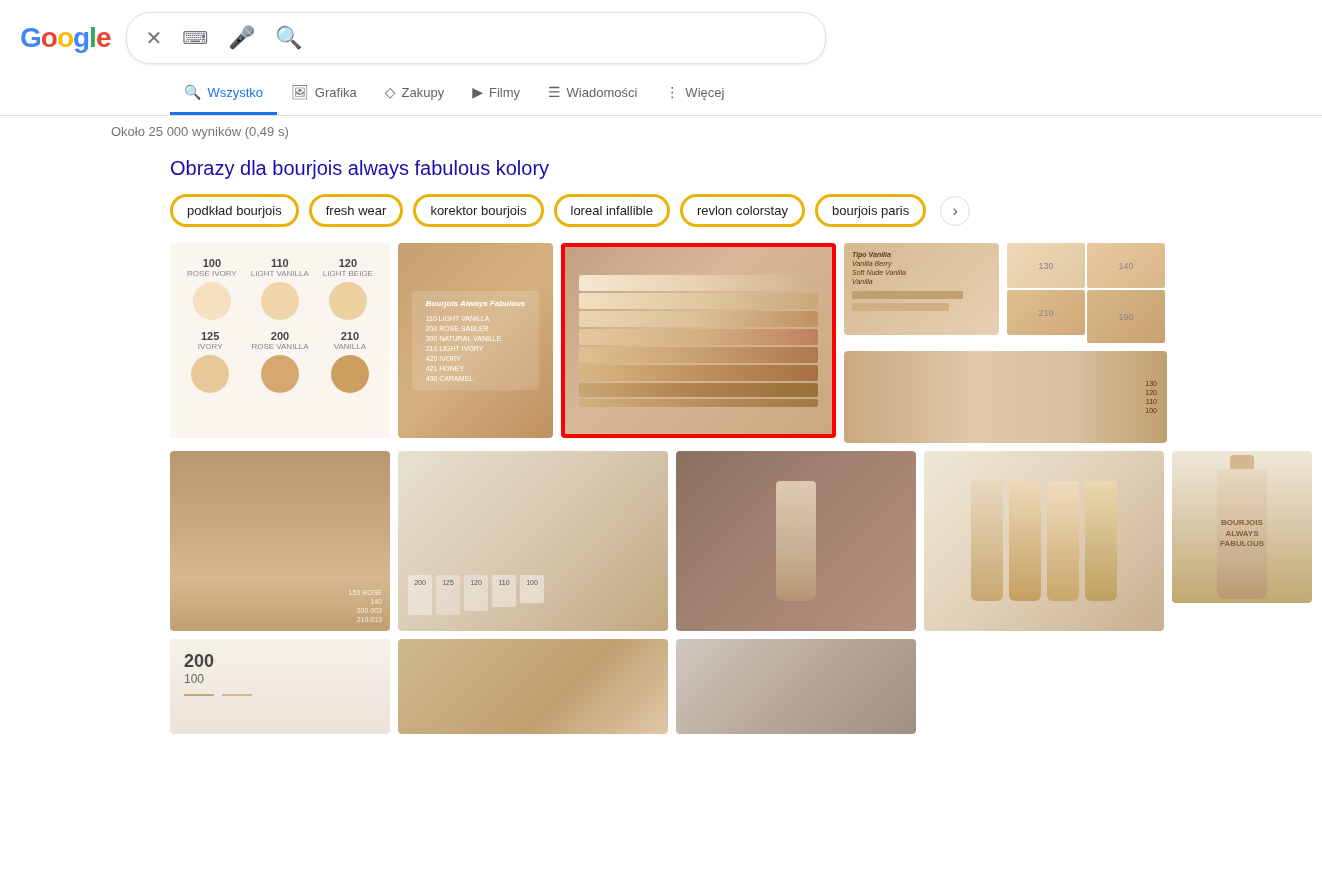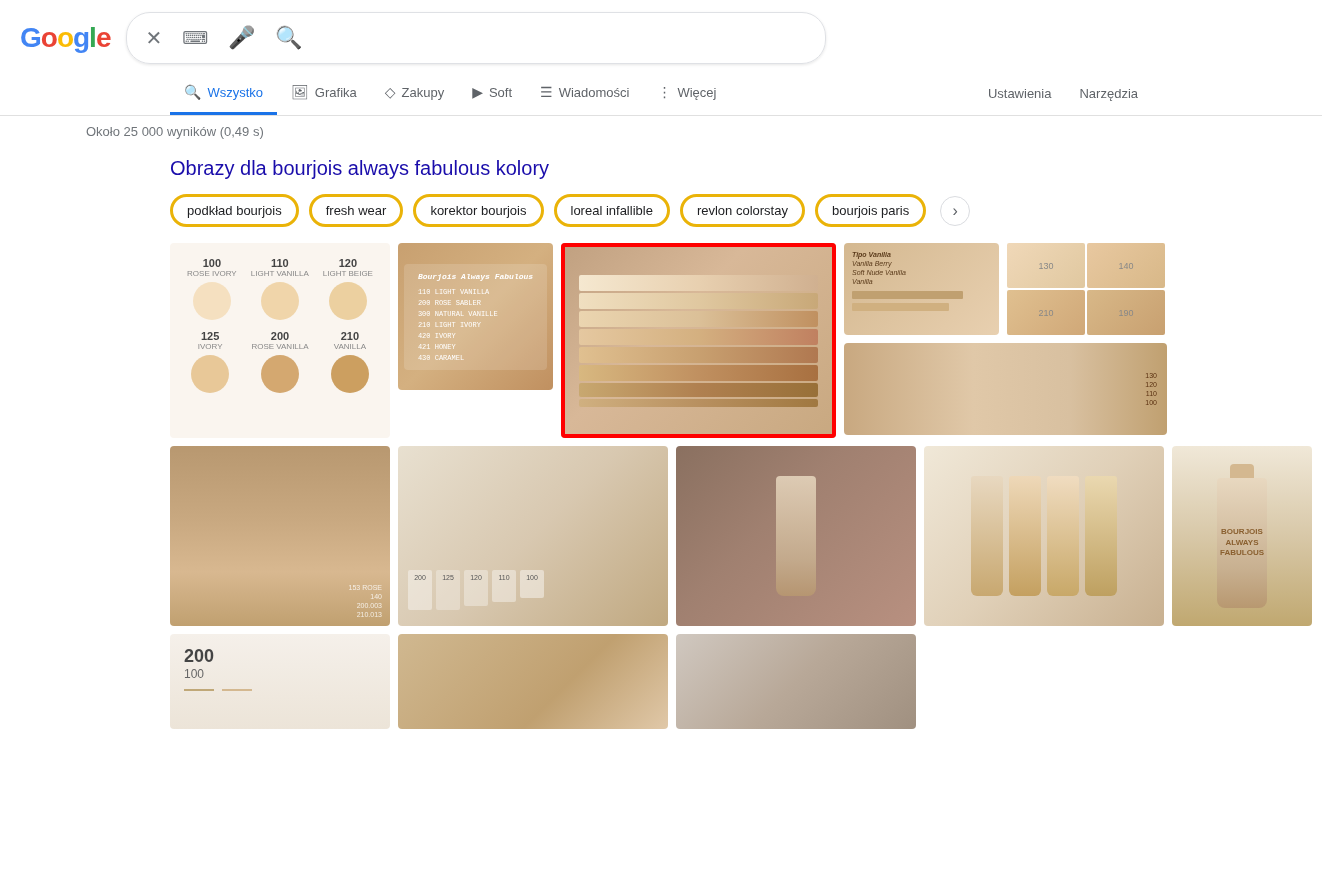--- a/index.html
+++ b/index.html
@@ -20,21 +20,21 @@
 
     
     .nav-bar { display: flex; align-items: center; padding: 0 170px; border-bottom: 1px solid #e0e0e0; gap: 0; }
     .nav-item { display: flex; align-items: center; gap: 6px; padding: 12px 14px; font-size: 13px; color: #5f6368; cursor: pointer; border-bottom: 3px solid transparent; text-decoration: none; white-space: nowrap; }
     .nav-item.active { color: #1a73e8; border-bottom: 3px solid #1a73e8; }
     .nav-icon { font-size: 14px; }
     .nav-right { margin-left: auto; display: flex; gap: 0; }
     .nav-settings, .nav-tools { padding: 12px 14px; font-size: 13px; color: #5f6368; cursor: pointer; }
 
     
-    .results-info { padding: 8px 86px; font-size: 13px; color: #70757a; }
+    .results-info { padding: 8px 111px; font-size: 13px; color: #70757a; }
 
     
     .images-heading { padding: 10px 170px 6px; font-size: 20px; color: #1a0dab; font-weight: normal; cursor: pointer; }
 
     
     .filter-row { display: flex; align-items: center; padding: 8px 170px; gap: 10px; overflow: hidden; }
     .filter-chip { border: 3px solid #eab308; border-radius: 20px; padding: 6px 14px; font-size: 13px; color: #202124; cursor: pointer; white-space: nowrap; background: #fff; }
     .filter-arrow { background: none; border: 1px solid #dadce0; border-radius: 50%; width: 30px; height: 30px; display: flex; align-items: center; justify-content: center; cursor: pointer; color: #5f6368; font-size: 16px; margin-left: 4px; }
 
     
@@ -93,34 +93,30 @@
   <a class="nav-item" href="#">
     <span class="nav-icon">🖼</span>
     <span>Grafika</span>
   </a>
   <a class="nav-item" href="#">
     <span class="nav-icon">◇</span>
     <span>Zakupy</span>
   </a>
   <a class="nav-item" href="#">
     <span class="nav-icon">▶</span>
-    <span>Soft</span>
+    <span>Filmy</span>
   </a>
   <a class="nav-item" href="#">
     <span class="nav-icon">☰</span>
     <span>Wiadomości</span>
   </a>
   <a class="nav-item" href="#">
     <span class="nav-icon">⋮</span>
     <span>Więcej</span>
   </a>
-  <div class="nav-right">
-    <span class="nav-settings">Ustawienia</span>
-    <span class="nav-tools">Narzędzia</span>
-  </div>
 </div>
 
 <div class="results-info">
   <span>Około 25 000 wyników (0,49 s)</span>
 </div>
 
 <div class="images-heading">
   <span>Obrazy dla bourjois always fabulous kolory</span>
 </div>
 
@@ -171,21 +167,21 @@
           </div>
           <div style="text-align:center; font-size:11px; color:#444;">
             <div style="font-weight:bold;">210</div>
             <div style="font-size:8px; color:#888;">VANILLA</div>
             <div style="width:38px; height:38px; border-radius:50%; background:#cc9f60; margin:4px auto;"></div>
           </div>
         </div>
       </div>
     </div>
 
-    <div class="img-tile" style="width:155px; height:147px; background:linear-gradient(135deg, #c8a070 0%, #d4b080 50%, #c09060 100%);font-family:Liberation Mono, monospace;">
+    <div class="img-tile" style="width:155px; height:195px; background:linear-gradient(135deg, #c8a070 0%, #d4b080 50%, #c09060 100%);">
       <div style="width:100%;height:100%;display:flex;align-items:center;justify-content:center;">
         <div style="background:rgba(255,255,255,0.15);padding:8px 14px;border-radius:4px;display:flex;flex-direction:column;gap:3px;">
           <div style="font-size:8px;color:#fff;font-style:italic;font-weight:bold;text-align:center;margin-bottom:4px;">Bourjois Always Fabulous</div>
           <div style="font-size:7px;color:#fff;">110 LIGHT VANILLA</div>
           <div style="font-size:7px;color:#fff;">200 ROSE SABLER</div>
           <div style="font-size:7px;color:#fff;">300 NATURAL VANILLE</div>
           <div style="font-size:7px;color:#fff;">210 LIGHT IVORY</div>
           <div style="font-size:7px;color:#fff;">420 IVORY</div>
           <div style="font-size:7px;color:#fff;">421 HONEY</div>
           <div style="font-size:7px;color:#fff;">430 CARAMEL</div>
@@ -222,21 +218,21 @@
             <div style="font-size:7px;color:#5a3a1a;font-style:italic;">Vanilla</div>
             <div style="height:8px;background:#c0a070;border-radius:1px;margin-top:4px;width:80%;"></div>
             <div style="height:8px;background:#d0b080;border-radius:1px;margin-top:2px;width:70%;"></div>
           </div>
         </div>
 
         <div style="display:flex;flex-wrap:wrap;gap:2px;width:160px;">
           <div class="img-tile sub-tile" style="width:78px;height:45px;background:linear-gradient(135deg,#f0d8b8 0%,#e0c8a0 100%);display:flex;align-items:center;justify-content:center;font-size:9px;color:#888;">130</div>
           <div class="img-tile sub-tile" style="width:78px;height:45px;background:linear-gradient(135deg,#e8c8a0 0%,#d8b888 100%);display:flex;align-items:center;justify-content:center;font-size:9px;color:#888;">140</div>
           <div class="img-tile sub-tile" style="width:78px;height:45px;background:linear-gradient(135deg,#e0c090 0%,#d0a878 100%);display:flex;align-items:center;justify-content:center;font-size:9px;color:#888;">210</div>
-          <div class="img-tile sub-tile" style="width:78px;height:45px;background:linear-gradient(135deg,#d8b888 0%,#c8a070 100%);display:flex;align-items:center;justify-content:center;font-size:9px;color:#888;">190</div>
+          <div class="img-tile sub-tile" style="width:78px;height:53px;background:linear-gradient(135deg,#d8b888 0%,#c8a070 100%);display:flex;align-items:center;justify-content:center;font-size:9px;color:#888;">190</div>
         </div>
       </div>
 
       <div class="img-tile" style="width:323px;height:92px;background:linear-gradient(to right,#c8a880 0%,#e0c8a8 40%,#d8c0a0 70%,#c0a070 100%);">
         <div style="display:flex;height:100%;align-items:center;justify-content:flex-end;padding-right:10px;">
           <div style="display:flex;flex-direction:column;gap:2px;align-items:flex-end;">
             <div style="font-size:7px;color:#5a3010;">130</div>
             <div style="font-size:7px;color:#5a3010;">120</div>
             <div style="font-size:7px;color:#5a3010;">110</div>
             <div style="font-size:7px;color:#5a3010;">100</div>
@@ -280,21 +276,21 @@
 
     <div class="img-tile" style="width:240px;height:180px;background:linear-gradient(135deg,#f0e8d8 0%,#e0d0b8 50%,#c8b090 100%);">
       <div style="width:100%;height:100%;display:flex;align-items:center;justify-content:center;gap:6px;padding:10px;">
         <div style="width:32px;height:120px;background:linear-gradient(to bottom,#e8d8c0 0%,#c8a870 100%);border-radius:3px 3px 6px 6px;"></div>
         <div style="width:32px;height:120px;background:linear-gradient(to bottom,#eed8b8 0%,#c4a060 100%);border-radius:3px 3px 6px 6px;"></div>
         <div style="width:32px;height:120px;background:linear-gradient(to bottom,#f0dcc0 0%,#c8a868 100%);border-radius:3px 3px 6px 6px;"></div>
         <div style="width:32px;height:120px;background:linear-gradient(to bottom,#ead8b0 0%,#bea060 100%);border-radius:3px 3px 6px 6px;"></div>
       </div>
     </div>
 
-    <div class="img-tile" style="width:140px;height:180px;background:linear-gradient(to bottom,#f0e8d8 0%,#d8c8a8 50%,#c0a870 100%);">
+    <div class="img-tile" style="width:140px;height:152px;background:linear-gradient(to bottom,#f0e8d8 0%,#d8c8a8 50%,#c0a870 100%);">
       <div style="width:100%;height:100%;display:flex;align-items:center;justify-content:center;">
         <div style="display:flex;flex-direction:column;align-items:center;">
           <div style="width:24px;height:14px;background:#d4b890;border-radius:4px 4px 0 0;"></div>
           <div style="width:50px;height:130px;background:linear-gradient(to bottom,#e8d8c0 0%,#c8b090 70%,#b89870 100%);border-radius:4px 4px 8px 8px;display:flex;align-items:center;justify-content:center;">
             <div style="font-size:8px;color:#8a6030;text-align:center;font-weight:bold;padding:4px;line-height:1.3;">BOURJOIS<br>ALWAYS<br>FABULOUS</div>
           </div>
         </div>
       </div>
     </div>
 

